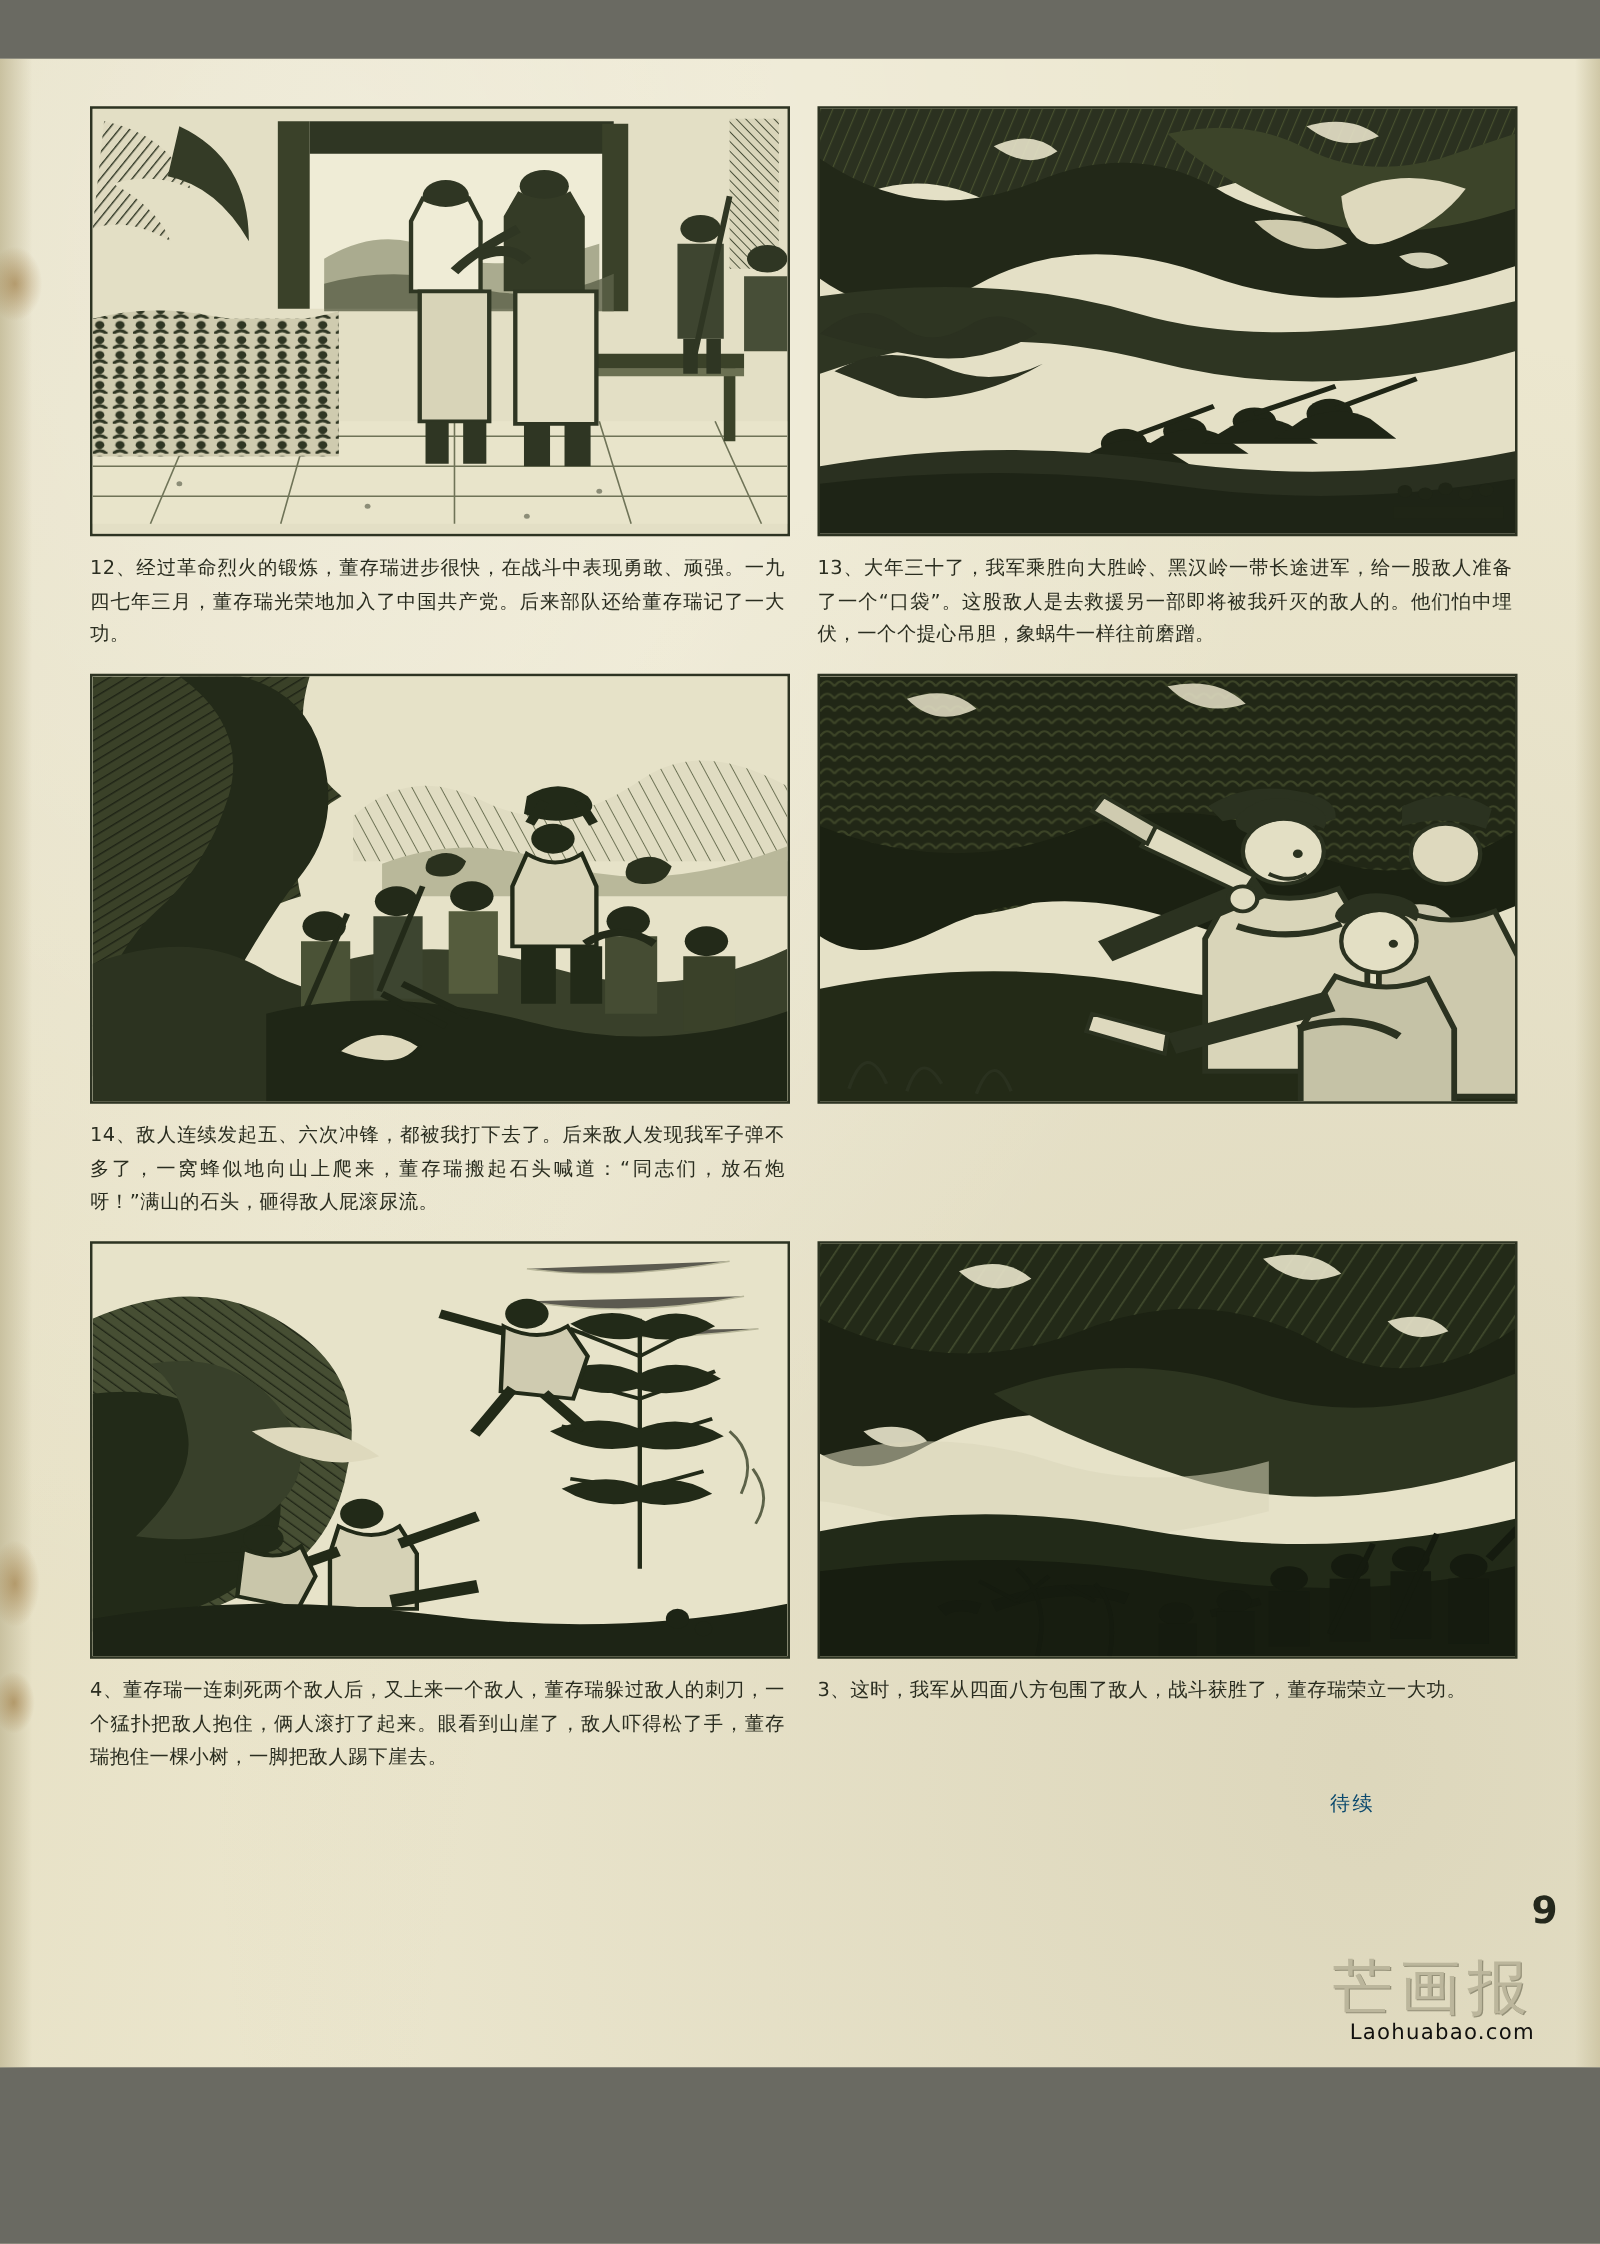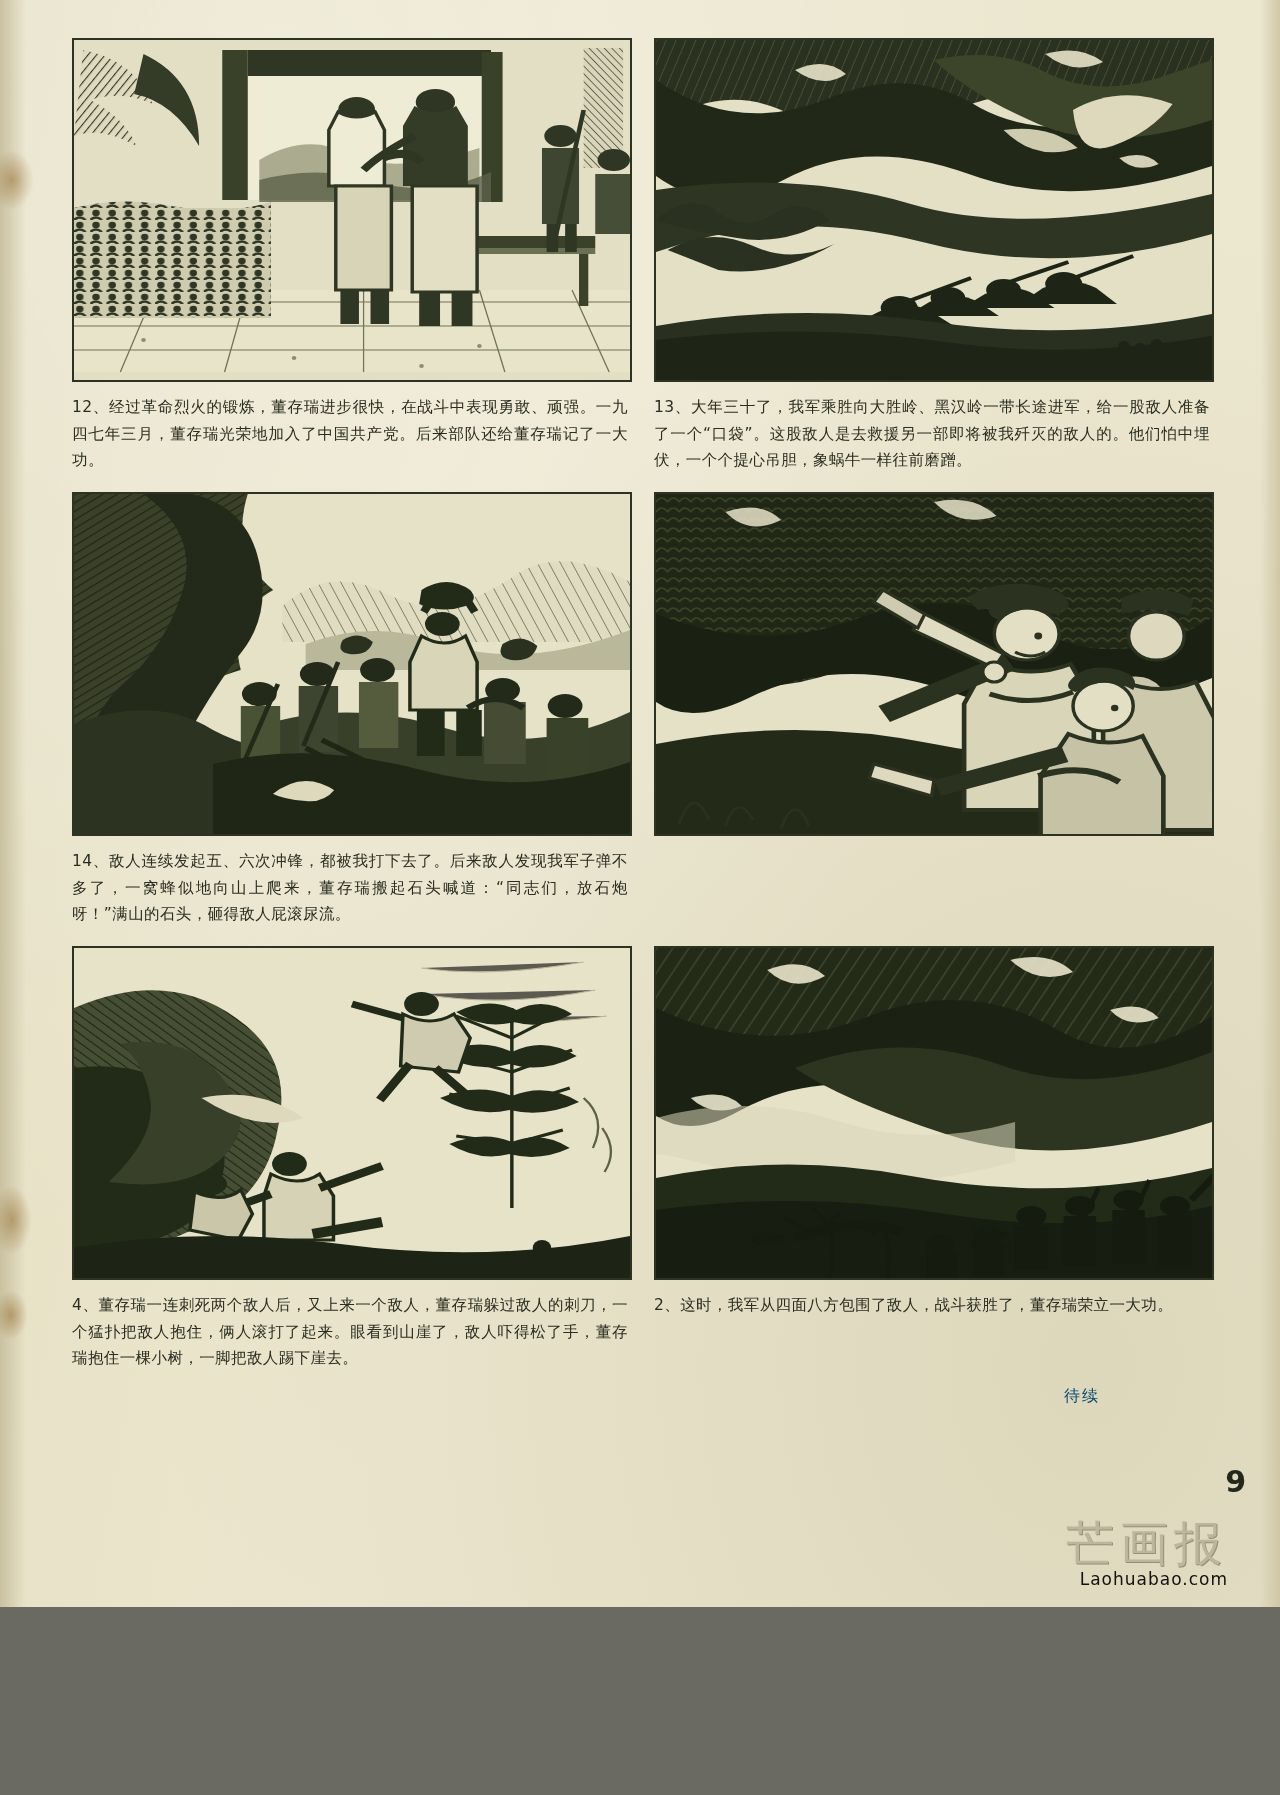--- a/index.html
+++ b/index.html
@@ -7,20 +7,21 @@
     padding: 0;
     background: #6a6a62;
   }
   .page {
     position: relative;
     width: 1280px;
     height: 1607px;
     background: #ece7cf;
     overflow: hidden;
     font-family: "DejaVu Sans", sans-serif;
+    margin-top: 47px;
   }
   
   .page::before {
     content: "";
     position: absolute;
     inset: 0;
     background:
       radial-gradient(ellipse at 20% 10%, rgba(255,255,255,0.35), rgba(255,255,255,0) 55%),
       radial-gradient(ellipse at 85% 85%, rgba(160,150,110,0.20), rgba(0,0,0,0) 60%),
       linear-gradient(100deg, rgba(200,188,140,0.20), rgba(236,231,207,0) 40%);
@@ -579,21 +580,21 @@
 
             <path d="M120 290 q50 -22 92 -6" stroke="#151b0f" stroke-width="9" fill="none"></path>
             <path d="M110 292 q-16 -6 -26 2" stroke="#151b0f" stroke-width="9" fill="none"></path>
 
             <g stroke="#151b0f" stroke-width="3" fill="none">
               <path d="M150 330 q10 -46 -14 -70 M136 286 l-26 -16 M136 286 l22 -20"></path>
               <path d="M200 330 q6 -40 -10 -58 M190 286 l-20 -12"></path>
             </g>
           </svg>
         </div>
-        <div class="caption">2、这时，我军从四面八方包围了敌人，战斗获胜了，董存瑞荣立一大功。</div>
+        <div class="caption">3、这时，我军从四面八方包围了敌人，战斗获胜了，董存瑞荣立一大功。</div>
       </div>
 
     </div>
   </div>
 
   <div class="footer">
     <div class="tobe">待续</div>
   </div>
 
   <div class="pageno">9</div>

